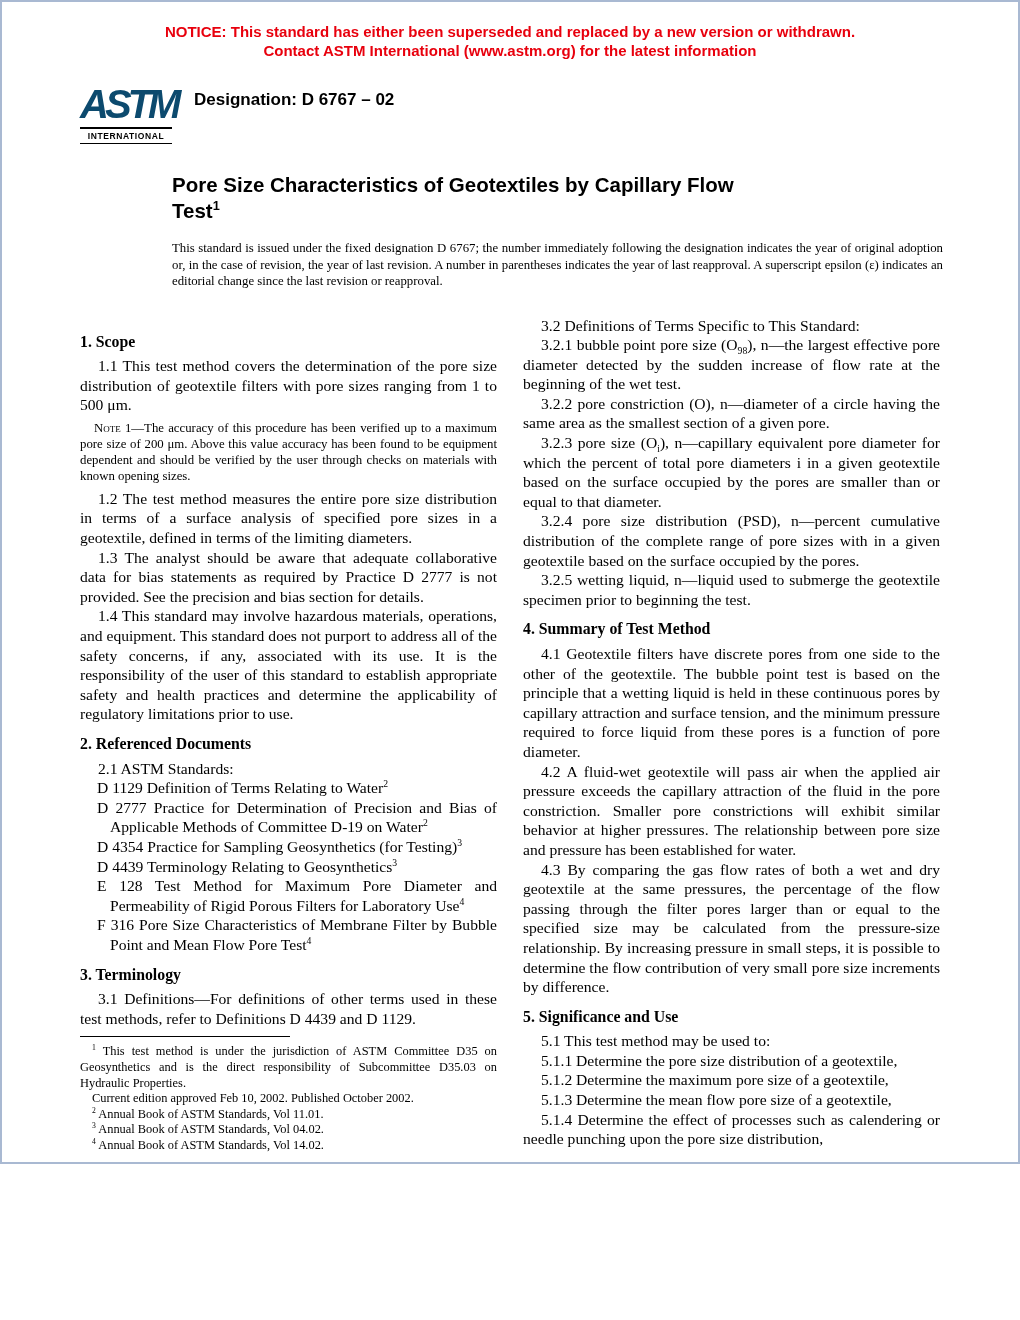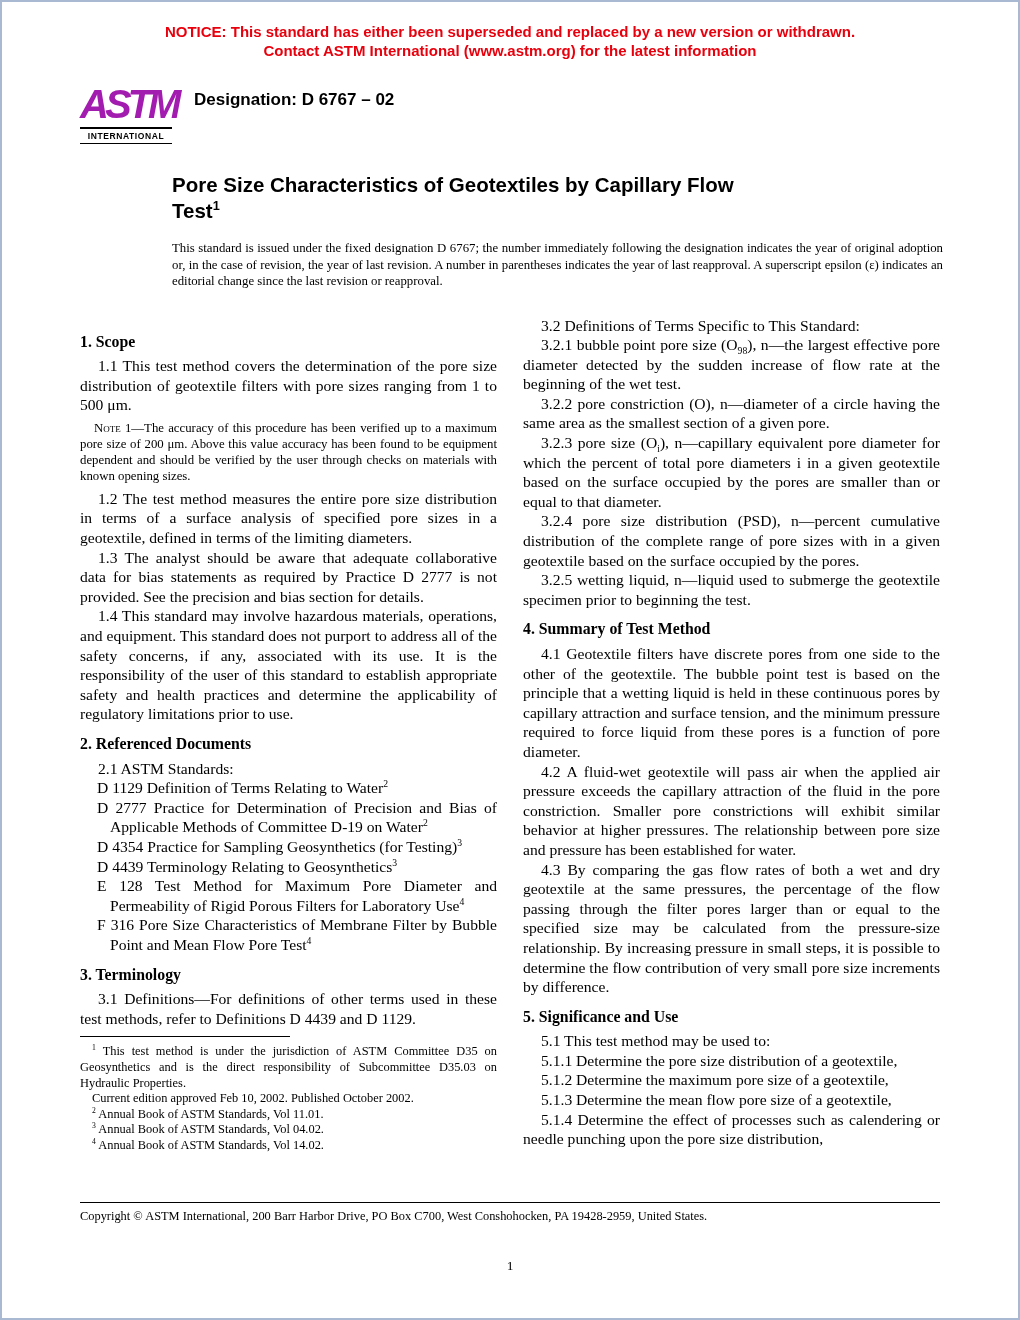--- a/index.html
+++ b/index.html
@@ -1,19 +1,19 @@
 <!DOCTYPE html>
 <html style="--notice-red: #e8000d; --page-border: #a9b9d2;"><head>
 <meta charset="utf-8">
 <style>
   * { margin:0; padding:0; box-sizing:border-box; }
   html,body { background:#ffffff; }
   .page {
     position:relative;
-    width:1020px; height:1320px;
+    width:1020px; height:1164px;
     background:#ffffff;
     border:2px solid var(--page-border, #a9b9d2);
     font-family:"Liberation Serif", "DejaVu Serif", serif;
     color:#000;
     overflow:hidden;
   }
   
   .notice {
     padding-top:20px;
     text-align:center;
@@ -22,21 +22,21 @@
     font-size:15px; line-height:19px;
     color:var(--notice-red, #e8000d);
   }
   
   .header { display:flex; align-items:flex-start; margin:24px 78px 0 78px; }
   .logo { width:92px; text-align:center; }
   .logo-astm {
     font-family:"Liberation Sans", "DejaVu Sans", sans-serif;
     font-weight:bold; font-style:italic;
     font-size:40px; line-height:40px; letter-spacing:-4px;
-    color:#a21caf;
+    color:#0c4a6e;
   }
   .logo-intl {
     font-family:"Liberation Sans", "DejaVu Sans", sans-serif;
     font-weight:bold; font-size:8.5px; line-height:11px; letter-spacing:0.6px;
     border-top:2px solid #000; border-bottom:1px solid #000;
     margin-top:3px; padding:2px 0 1px 0;
   }
   .designation {
     font-family:"Liberation Sans", "DejaVu Sans", sans-serif;
     font-weight:bold; font-size:17px;

